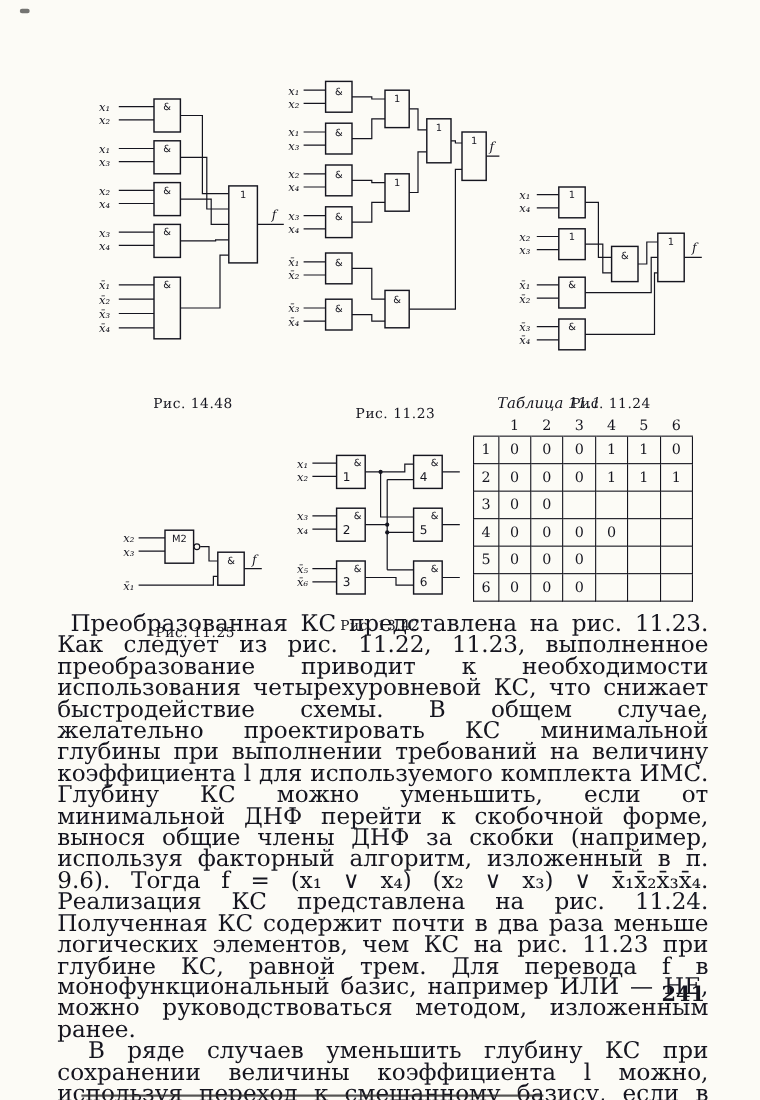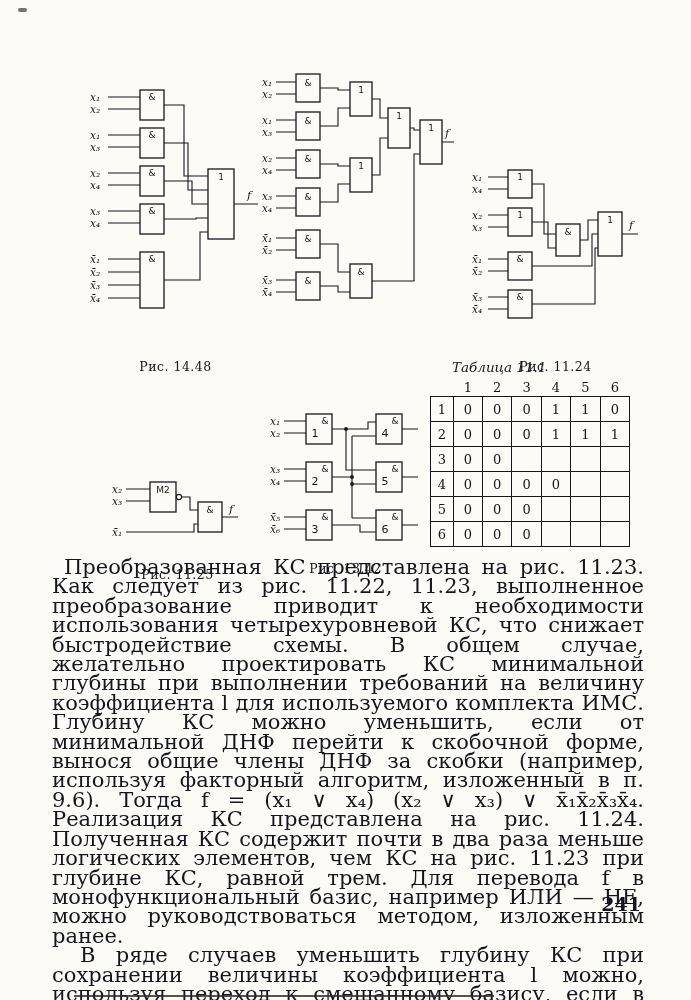--- a/index.html
+++ b/index.html
@@ -107,20 +107,21 @@
       <text class="gl" x="46" y="132">&amp;</text>
       <text class="gl" x="46" y="174">&amp;</text>
       <text class="gl" x="46" y="216">&amp;</text>
       <text class="gl" x="99" y="25">1</text>
       <text class="gl" x="99" y="101">1</text>
       <text class="gl" x="99" y="207">&amp;</text>
       <text class="gl" x="137" y="51">1</text>
       <text class="gl" x="169" y="63">1</text>
       <text class="fout" x="183" y="69">f</text>
     </svg>
+    <figcaption class="cap">Рис. 11.23</figcaption>
   </figure>
 
   <figure class="fig" style="left:428px;top:148px;width:175px">
     <svg width="175" height="190" viewBox="0 0 175 190">
       <path class="w" d="M20 13 H40 M20 25 H40 M20 51 H40 M20 63 H40 M20 95 H40 M20 107 H40 M20 133 H40 M20 145 H40 M64 20 H76 V70 H88 M64 58 H80 V84 H88 M112 76 H120 V56 H130 M64 102 H124 V70 H130 M64 140 H127 V84 H130 M154 70 H170"></path>
       <rect class="g" x="40" y="6" width="24" height="28"></rect>
       <rect class="g" x="40" y="44" width="24" height="28"></rect>
       <rect class="g" x="40" y="88" width="24" height="28"></rect>
       <rect class="g" x="40" y="126" width="24" height="28"></rect>
       <rect class="g" x="88" y="60" width="24" height="32"></rect>

